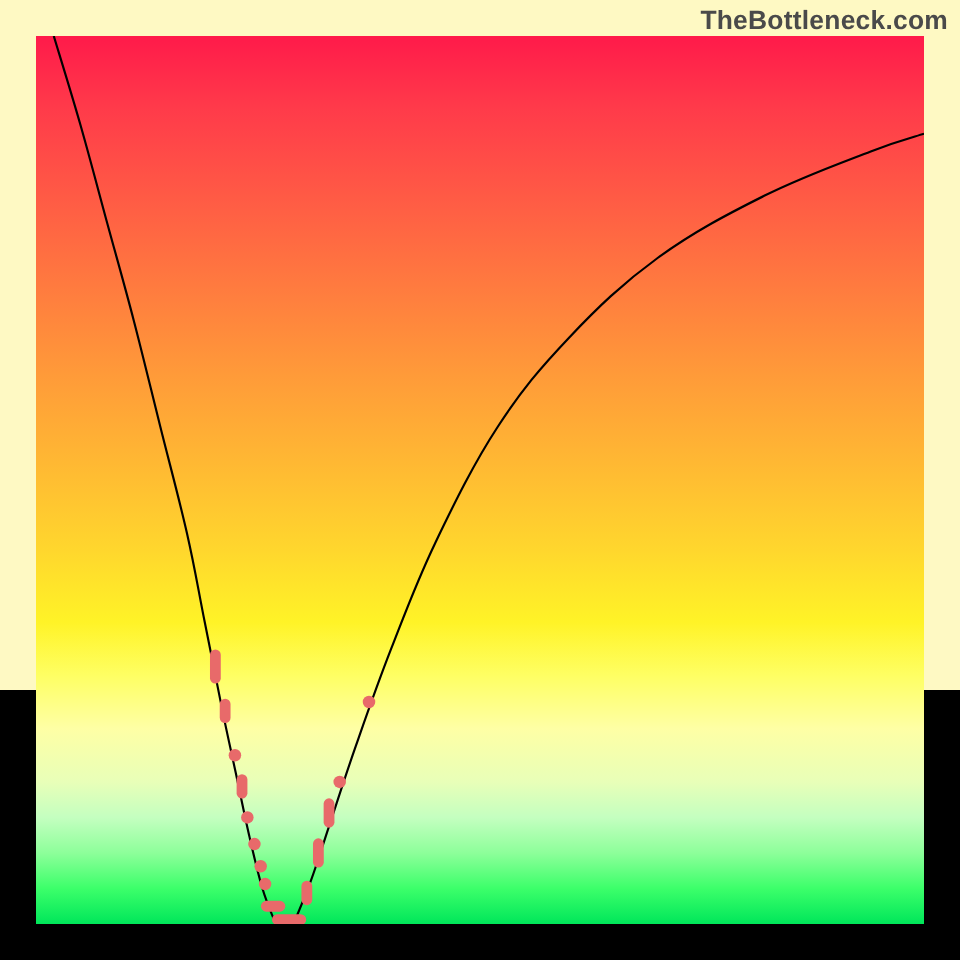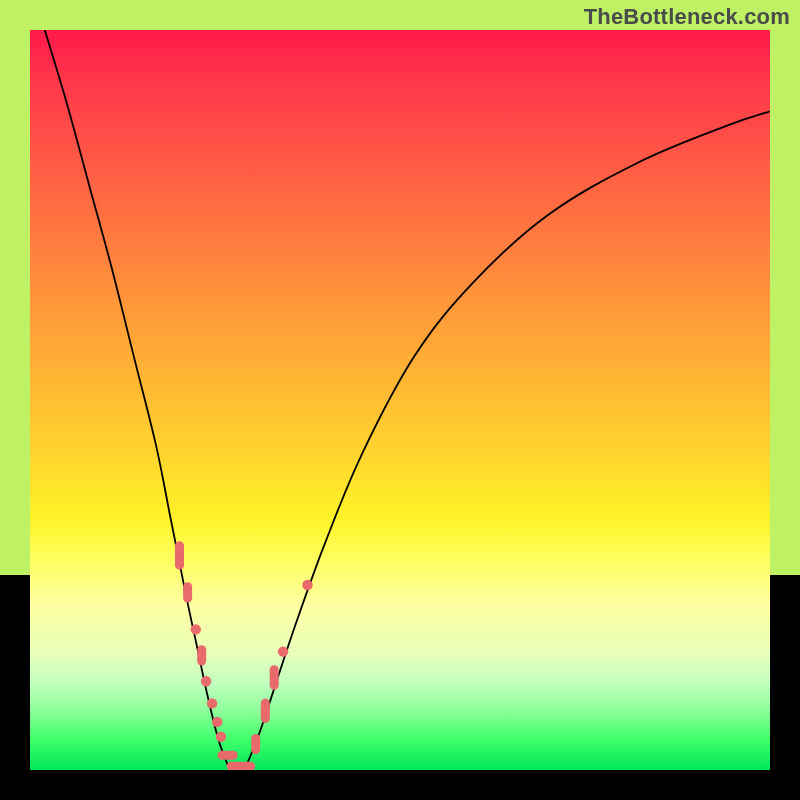--- a/index.html
+++ b/index.html
@@ -8,21 +8,21 @@
     width: 800px;
     height: 800px;
     background: #000;
     font-family: Arial, Helvetica, sans-serif;
     overflow: hidden;
   }
   .frame {
     position: relative;
     width: 800px;
     height: 575px;
-    background: #bef264;
+    background: #fef9c3;
   }
   .watermark {
     position: absolute;
     top: 4px;
     right: 10px;
     color: #4a4a4a;
     font-size: 22px;
     font-weight: 600;
     letter-spacing: 0.2px;
     z-index: 10;

